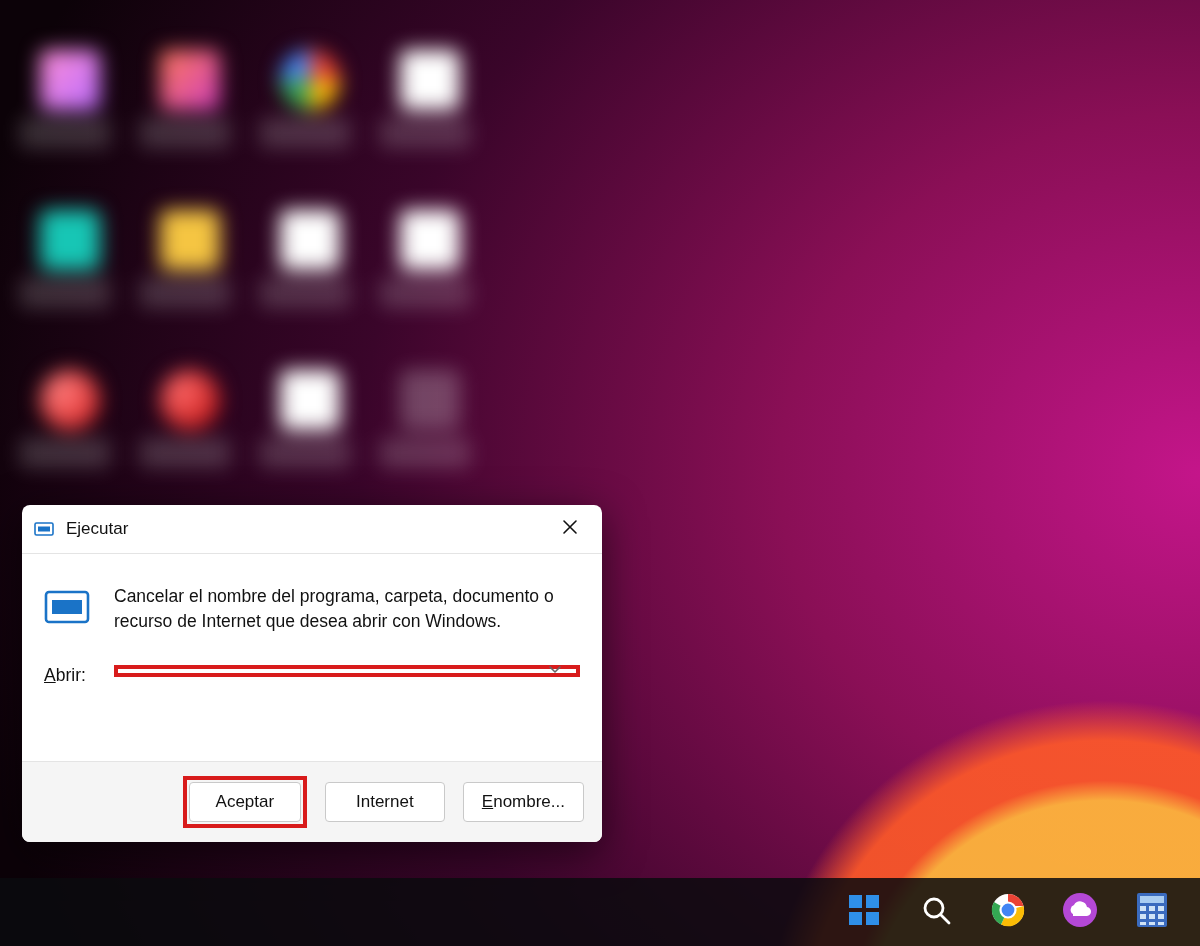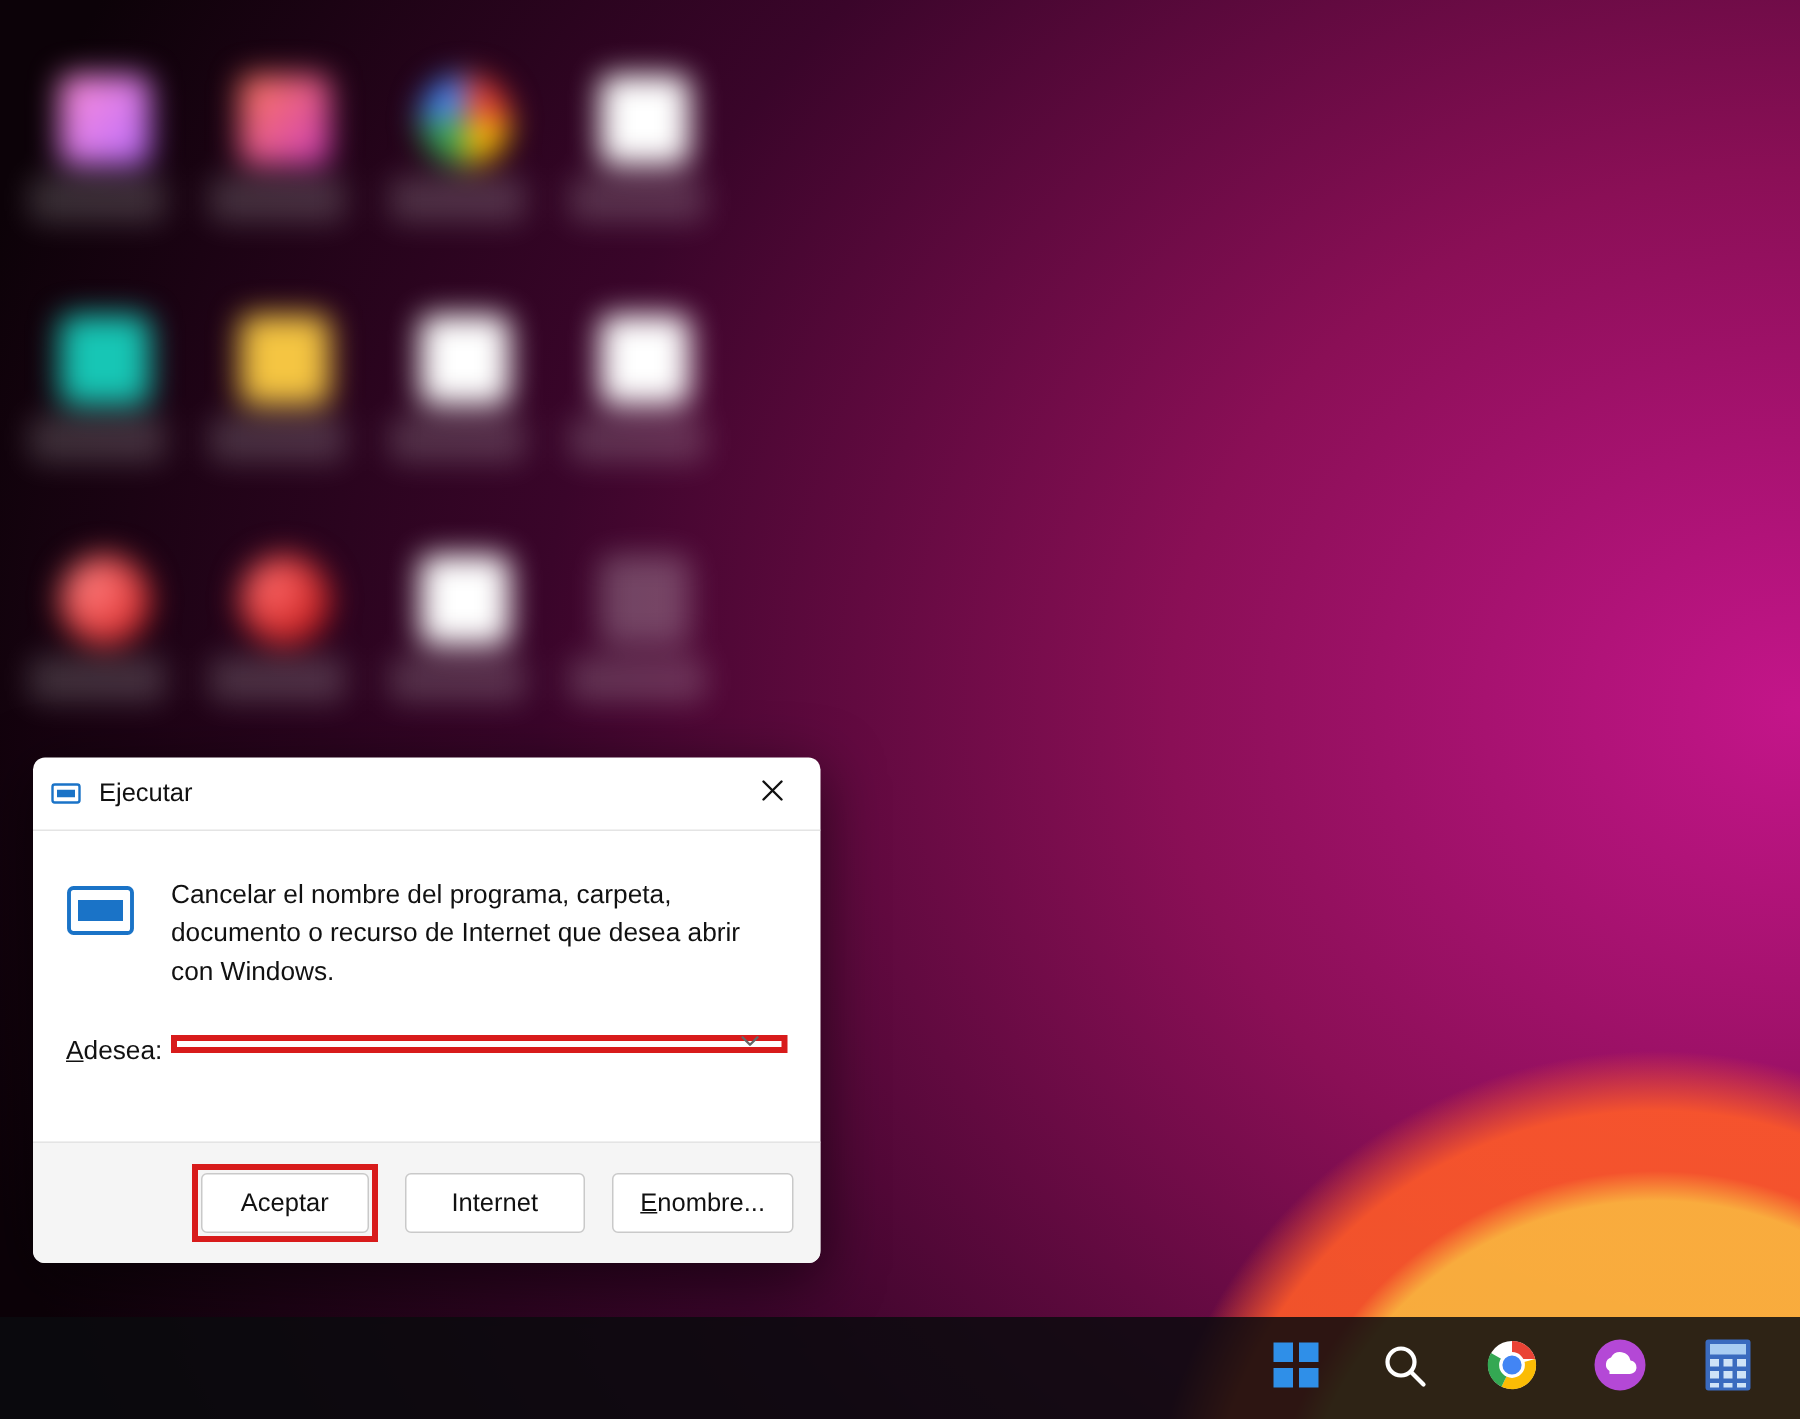--- a/index.html
+++ b/index.html
@@ -18,21 +18,21 @@
   .taskbar{
     position:absolute;left:0;right:0;bottom:0;height:68px;
     background:rgba(10,10,14,0.85);
     display:flex;align-items:center;justify-content:flex-end;
     gap:32px;padding:0 28px;
     z-index:3;
   }
   .taskbar-item{width:40px;height:40px;display:flex;align-items:center;justify-content:center;cursor:pointer;}
   
   .run-dialog{
-    position:absolute;left:22px;top:505px;width:525px;height:337px;
+    position:absolute;left:22px;top:505px;width:580px;height:337px;
     background:#ffffff;border-radius:8px;box-shadow:0 10px 40px rgba(0,0,0,0.55);
     overflow:hidden;
     z-index:2;
   }
   .titlebar{height:48px;display:flex;align-items:center;border-bottom:1px solid #e4e4e4;padding:0 12px;}
   .titlebar .run-glyph{width:20px;height:16px;margin-right:12px;}
   .titlebar .title-text{font-size:17px;color:#111;}
   .close-btn{margin-left:auto;width:40px;height:40px;display:flex;align-items:center;justify-content:center;cursor:pointer;border-radius:4px;}
   .body-area{padding:30px 22px 0 22px;display:grid;grid-template-columns:70px 1fr;row-gap:30px;align-items:start;}
   .big-run-icon{grid-column:1;grid-row:1;margin-top:4px;}
@@ -118,21 +118,21 @@
 
     <div class="body-area">
       <span class="big-run-icon">
         <svg width="46" height="38" viewBox="0 0 46 38">
           <rect x="2" y="4" width="42" height="30" rx="3" fill="none" stroke="#1a73c7" stroke-width="2.6"></rect>
           <rect x="8" y="12" width="30" height="14" fill="#1a73c7"></rect>
         </svg>
       </span>
       <div class="description">Cancelar el nombre del programa, carpeta, documento o recurso de Internet que desea abrir con Windows.</div>
 
-      <div class="open-label"><span class="u">A</span><span>desea:</span></div>
+      <div class="open-label"><span class="u">A</span><span>brir:</span></div>
 
       <div class="input-wrap">
         <span class="combo-chevron">
           <svg width="14" height="14" viewBox="0 0 14 14">
               <path d="M2 5 L7 10 L12 5" fill="none" stroke="#666" stroke-width="1.6" stroke-linecap="round" stroke-linejoin="round"></path>
             </svg>
         </span>
       </div>
     </div>
 

